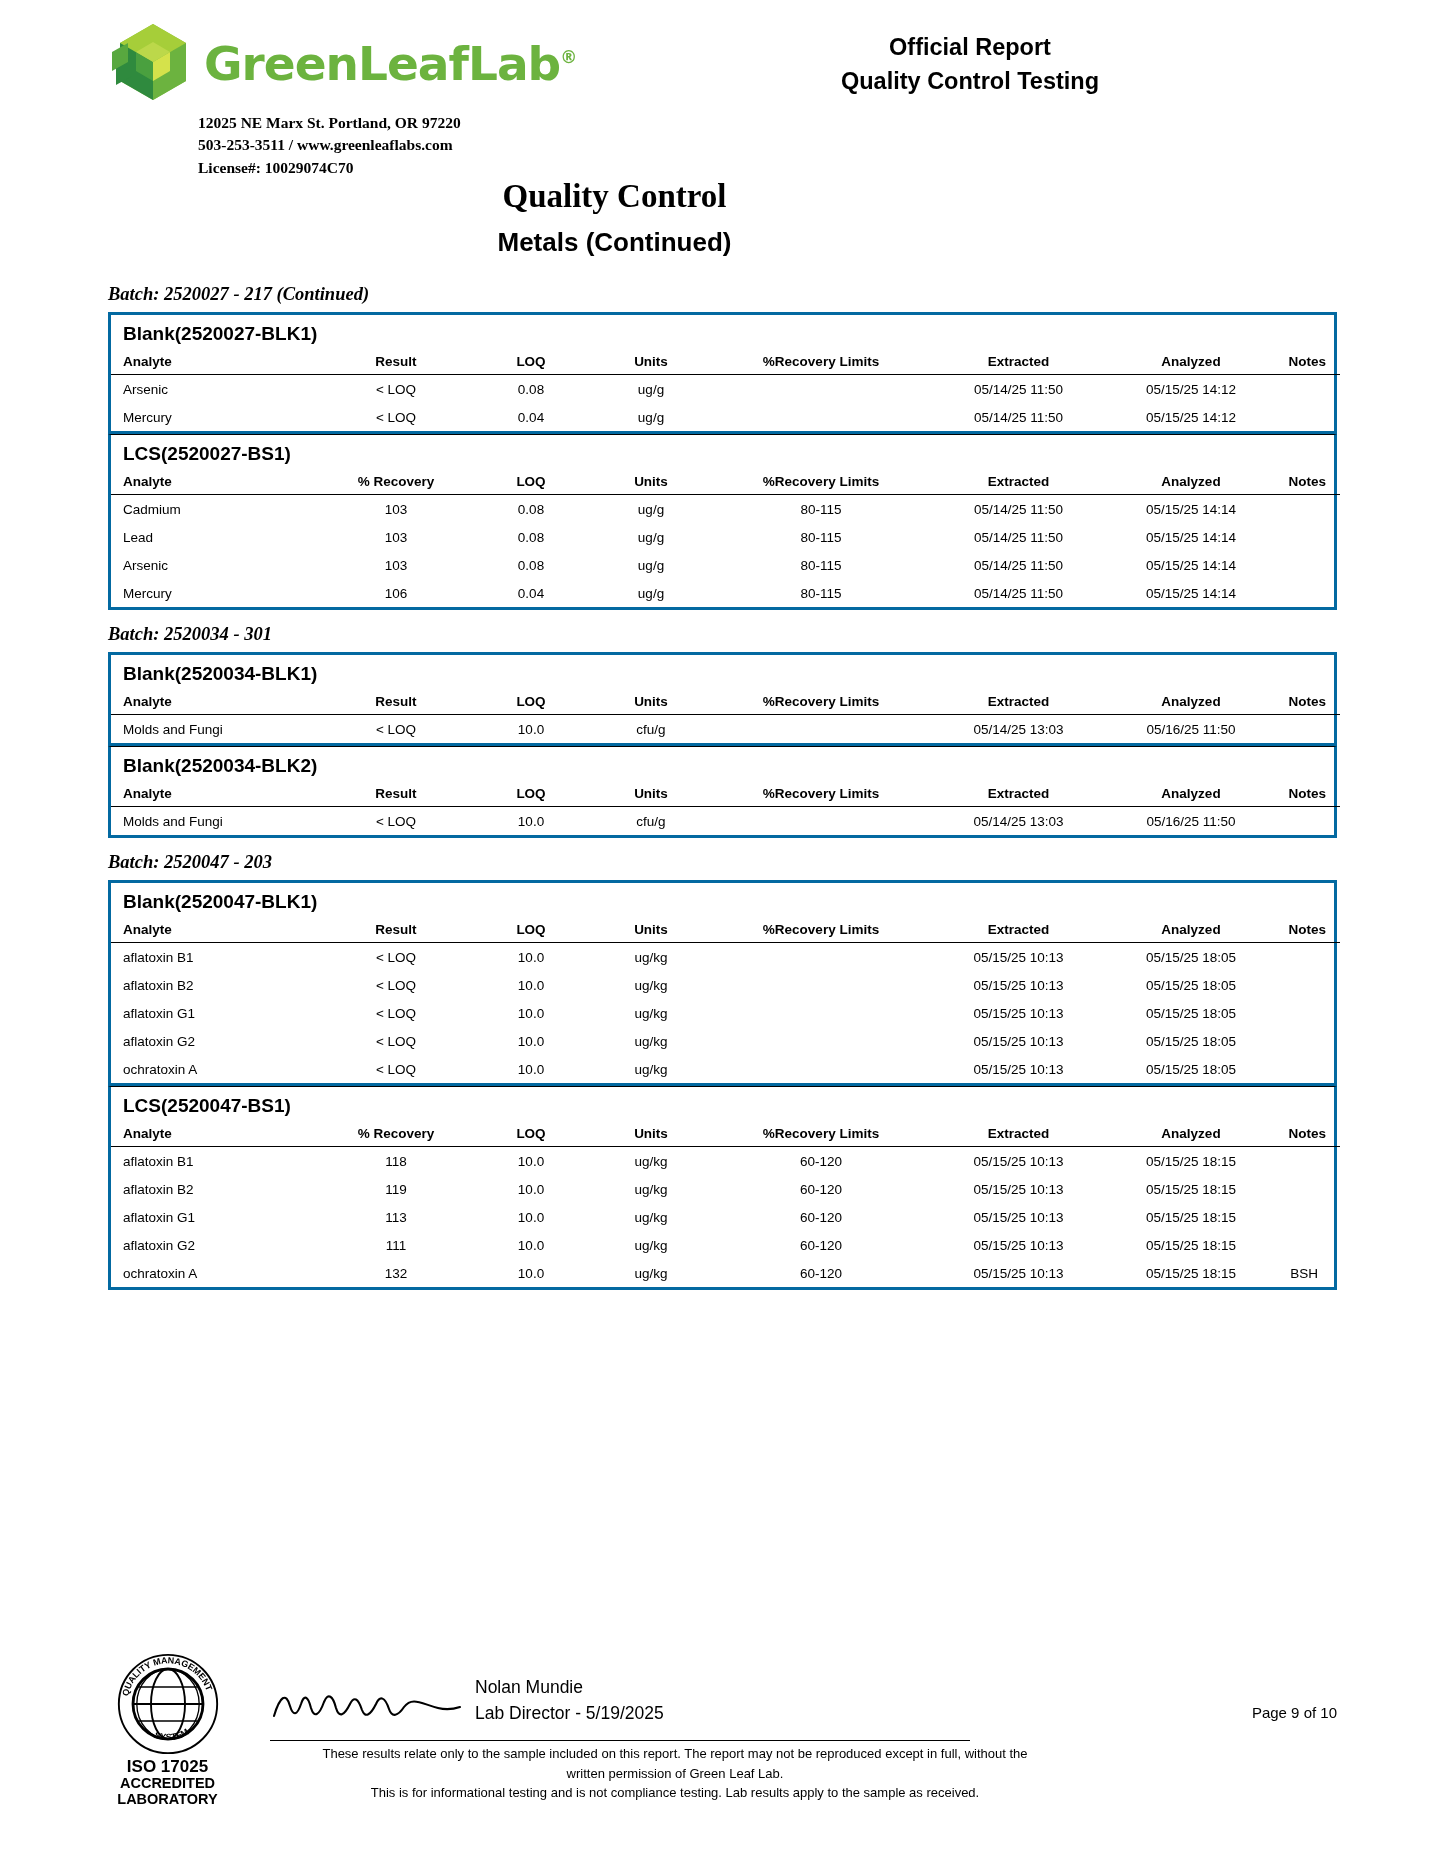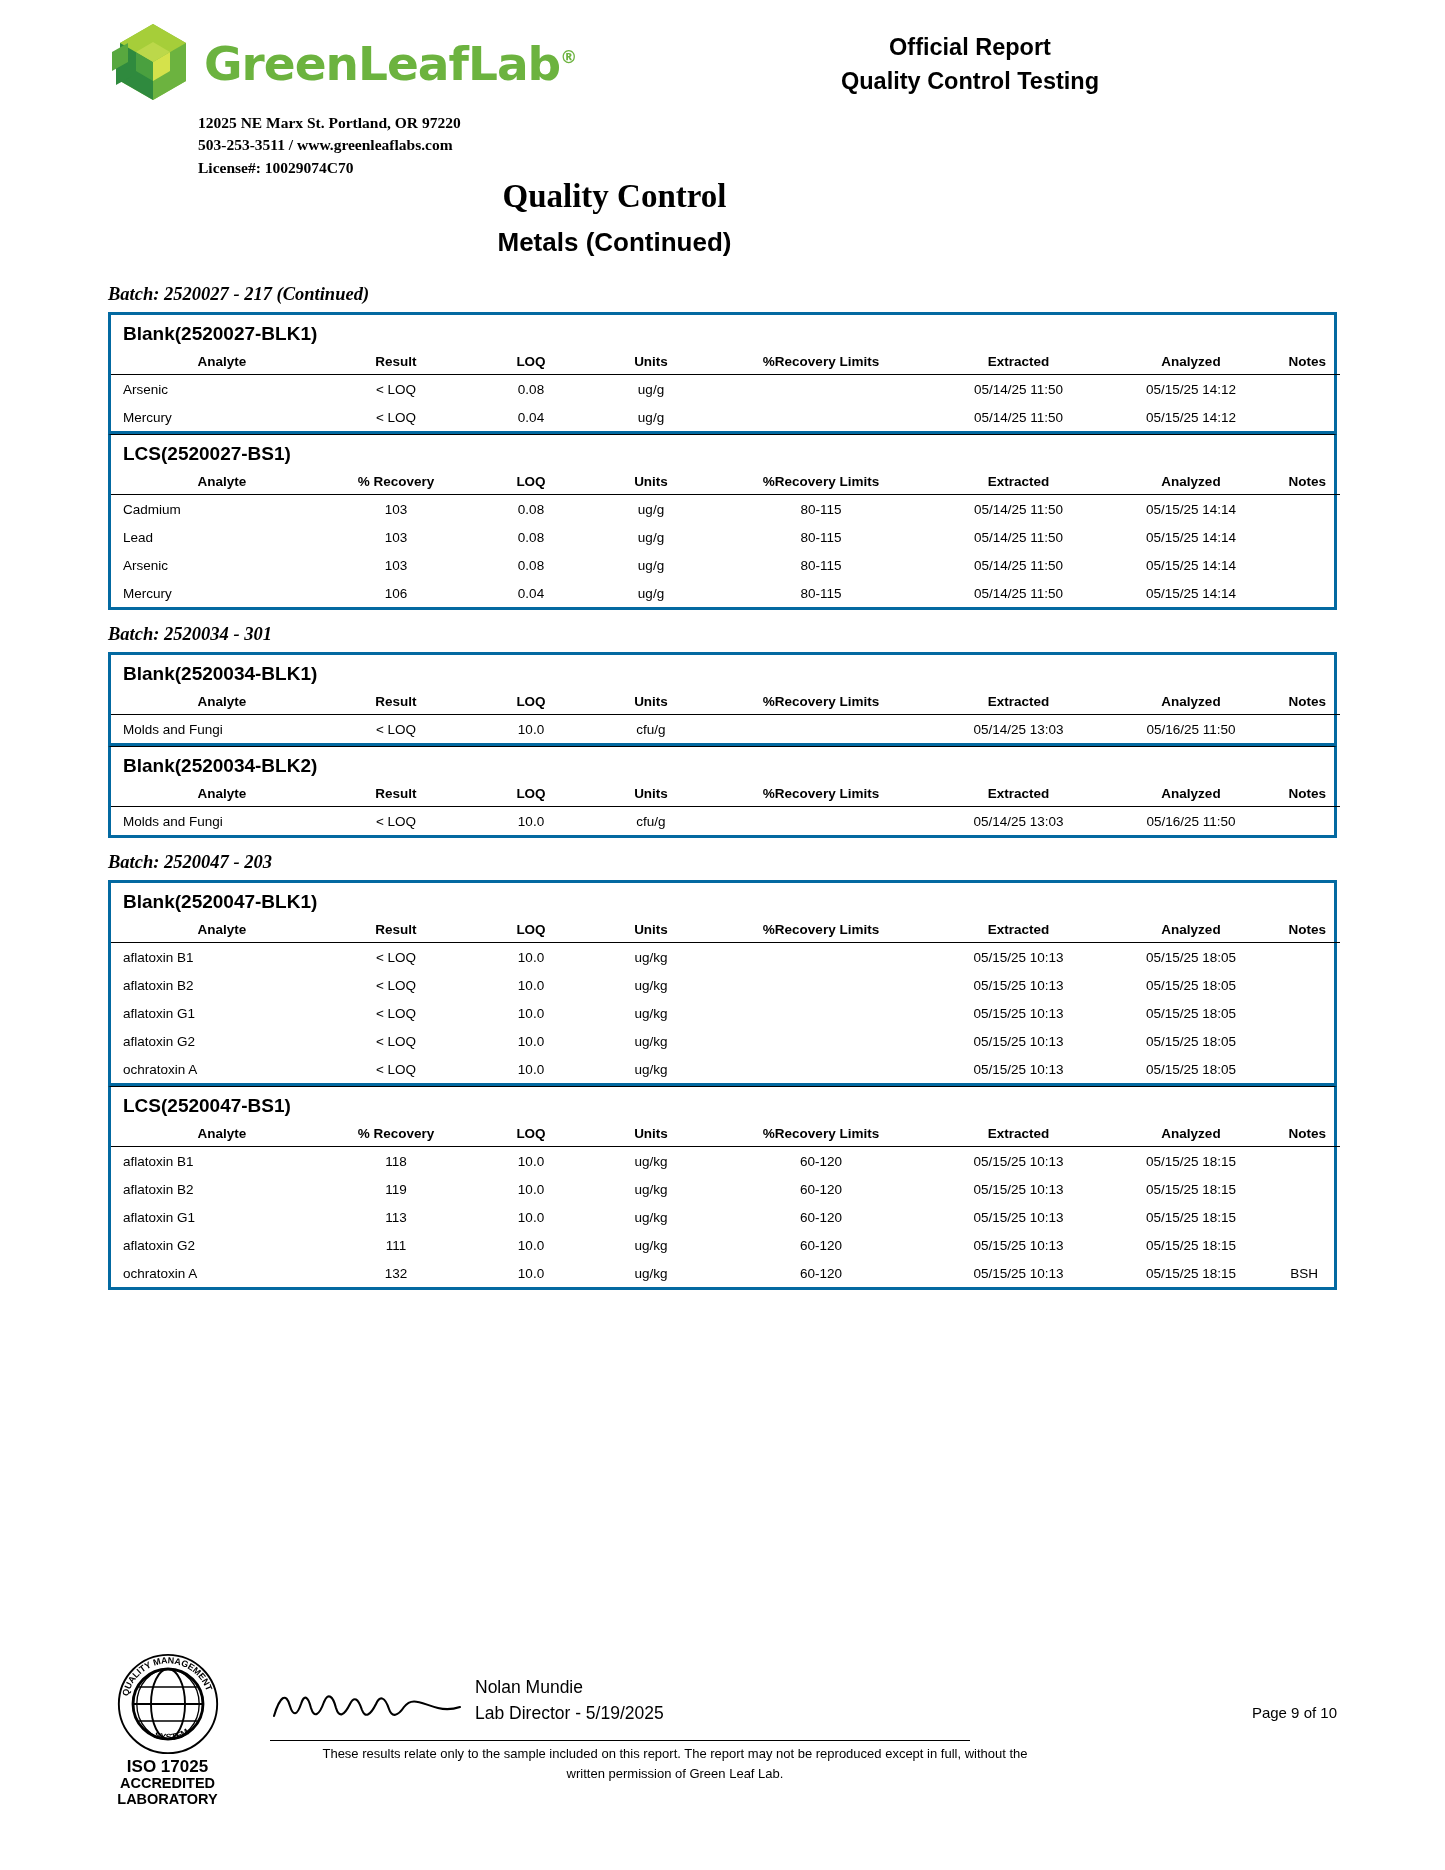--- a/index.html
+++ b/index.html
@@ -124,21 +124,21 @@
   }
   table.qc th {
     font-size: 13.5px;
     font-weight: bold;
     font-family: "Liberation Sans", sans-serif;
     padding: 2px 0 5px 0;
     border-bottom: 1px solid #000;
     text-align: center;
     white-space: nowrap;
   }
-  table.qc th.analyte-h { text-align: center; padding-left: 12px; }
+  table.qc th.analyte-h { text-align: left; padding-left: 12px; }
   table.qc th.notes-h { text-align: right; padding-right: 14px; }
   table.qc td {
     font-size: 13.5px;
     font-family: "Liberation Sans", sans-serif;
     padding: 7px 0 6px 0;
     text-align: center;
     white-space: nowrap;
   }
   table.qc td.analyte { text-align: left; padding-left: 12px; }
   table.qc td.notes { text-align: right; padding-right: 22px; }
@@ -669,18 +669,19 @@
       <div class="sig-name">
         <div>Nolan Mundie</div>
         <div>Lab Director - 5/19/2025</div>
       </div>
       <div class="sig-line"></div>
     </div>
 
     <div class="disclaimer">
       <div>These results relate only to the sample included on this report. The report may not be reproduced except in full, without the</div>
       <div>written permission of Green Leaf Lab.</div>
+      <div>This is for informational testing and is not compliance testing. Lab results apply to the sample as received.</div>
     </div>
 
     <div class="page-num">Page 9 of 10</div>
   </div>
 
 </div>
 
 </body></html>

